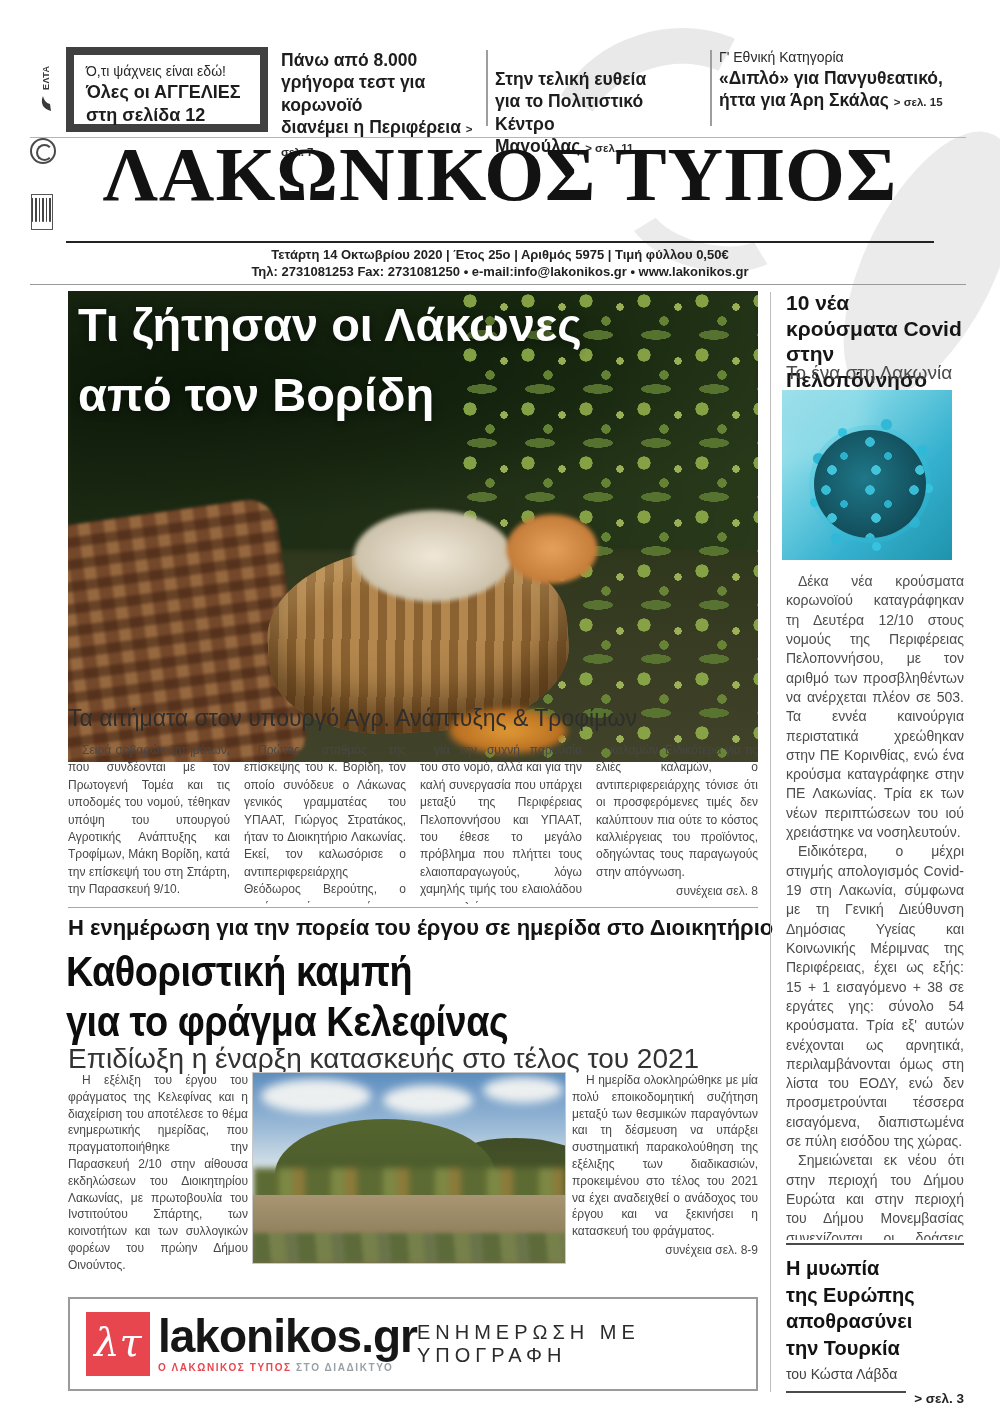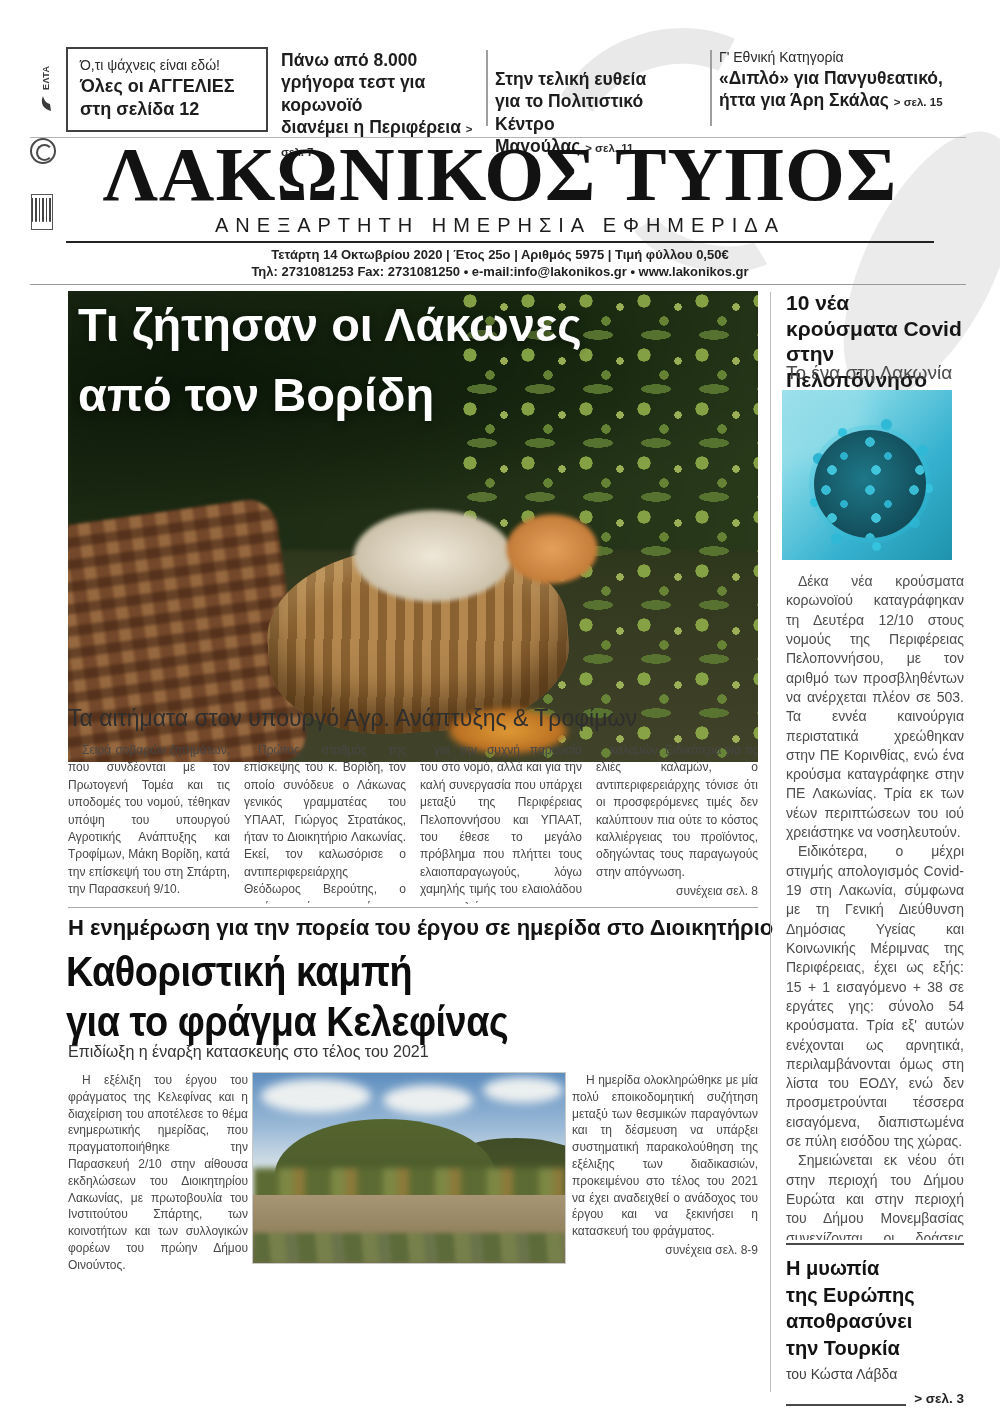--- a/index.html
+++ b/index.html
@@ -27,21 +27,21 @@
                   border:2.5px solid #4a4a4a; border-right-color:transparent; border-radius:50%; }
   .barcode { position:absolute; left:3px; top:148px; width:22px; height:36px; border:1px solid #555;
              background:repeating-linear-gradient(90deg,#444 0 1.5px,transparent 1.5px 3.5px);
              background-size:100% 70%; background-repeat:no-repeat; background-position:center 3px; }
 
   
   .teaser { position:absolute; z-index:2; color:#1d1d1d; }
   .teaser .k { display:block; font-size:14px; color:#2a2a2a; margin-bottom:2px; }
   .teaser .b { display:block; font-size:17.5px; font-weight:bold; line-height:1.28; }
   .pageref { font-size:11.5px; font-weight:bold; color:#2a2a2a; }
-  .teaser-box { left:66px; top:47px; width:202px; height:85px; border:2px solid #404040; padding:8px 12px; background:#fff; }
+  .teaser-box { left:66px; top:47px; width:202px; height:85px; border:8px solid #404040; padding:8px 12px; background:#fff; }
   .teaser-box .b { font-size:18px; }
   .teaser-tests { left:281px; top:49px; width:202px; }
   .teaser-culture { left:495px; top:49px; width:210px;margin-top:19px; }
   .teaser-sports { left:719px; top:49px; width:248px; }
   .vdiv { position:absolute; width:1.5px; background:#9e9e9e; z-index:2; }
   .vdiv1 { left:486px; top:50px; height:76px; }
   .vdiv2 { left:710px; top:50px; height:76px; }
   .rule { position:absolute; z-index:2; }
   .rule-teasers { left:30px; top:137px; width:936px; height:1px; background:#b5b5b5; }
 
@@ -95,21 +95,21 @@
   .lead-body .col { flex:1; font-size:12px; line-height:1.45; color:#474747; text-align:justify; overflow:hidden; }
   .lead-body p { text-indent:14px; }
   .continuation { display:block; text-align:right; font-size:12px; color:#474747; margin-top:2px; text-indent:0; }
 
   
   .rule-dam { left:68px; top:907px; width:690px; height:1px; background:#a8a8a8; }
   .dam-kicker { position:absolute; left:68px; top:915px; z-index:2; font-size:22px; font-weight:bold; color:#141414; }
   .dam-headline { position:absolute; left:66px; top:946px; z-index:2; font-size:43px; font-weight:bold;
       line-height:1.17; color:#0d0d0d; transform:scaleX(.88); transform-origin:left top; letter-spacing:-.5px; }
   .dam-headline span { display:block; }
-  .dam-subhead { position:absolute; left:68px; top:1043px; z-index:2; font-size:16px; color:#333; }
+  .dam-subhead { position:absolute; left:68px; top:1043px; z-index:2; font-size:28px; color:#333; }
   .dam-row { position:absolute; left:68px; top:1072px; width:690px; height:200px; z-index:2; }
   .dam-col { position:absolute; top:0; height:200px; overflow:hidden; font-size:12px; line-height:1.4;
       color:#474747; text-align:justify; }
   .dam-col p { text-indent:14px; }
   .dam-left { left:0; width:180px; }
   .dam-right { left:504px; width:186px; }
   .dam-photo { position:absolute; left:184px; top:0; width:314px; height:192px; overflow:hidden; border:1px solid #c9c9c9; }
   .dp-sky { position:absolute; left:0; top:0; width:100%; height:52%;
       background:linear-gradient(#5d8dbe,#9bbad7 55%,#dde6e9); }
   .dp-cloud { position:absolute; border-radius:50%; background:#f3f4f2; filter:blur(5px); opacity:.95; }
@@ -165,21 +165,21 @@
                  6px 62px 0 -2px #35c3de, -34px 54px 0 -1px #2fb9d6, -56px 18px 0 -2px #35c3de,
                  -52px -26px 0 -1px #2db2cf, -28px -52px 0 -2px #35c3de, 16px -60px 0 -1px #2fb9d6; }
   .rail-body { position:absolute; left:786px; top:572px; width:178px; height:668px; overflow:hidden; z-index:2;
       font-size:14px; line-height:1.38; color:#4d4d4d; text-align:justify; }
   .rail-body p { text-indent:12px; }
   .rail-divider { left:786px; top:1243px; width:178px; height:2px; background:#4a4a4a; }
   .opinion { position:absolute; left:786px; top:1255px; width:178px; z-index:2; }
   .opinion-title { font-size:20px; font-weight:bold; line-height:1.33; color:#121212; }
   .opinion-title span { display:block; }
   .opinion-author { font-size:14px; color:#3f3f3f; margin-top:5px; }
-  .opinion-pageline { display:flex; align-items:flex-end; gap:8px; margin-top:9px; }
+  .opinion-pageline { display:flex; align-items:flex-start; gap:8px; margin-top:9px; }
   .opinion-pageline .line { flex:1; height:2px; background:#4a4a4a; }
   .opinion-pageline .txt { font-size:13.5px; font-weight:bold; color:#222; }
 </style>
 </head>
 <body>
 
 <div class="page">
 
   <div class="swirl swirl-a"></div>
   <div class="swirl swirl-b"></div>
@@ -214,21 +214,20 @@
   </div>
   <div class="vdiv vdiv2"></div>
   <div class="teaser teaser-sports">
     <span class="k">Γ' Εθνική Κατηγορία</span>
     <span class="b">«Διπλό» για Πανγυθεατικό,</span>
     <span class="b"><span>ήττα για Άρη Σκάλας</span> <span class="pageref">&gt; σελ. 15</span></span>
   </div>
   <div class="rule rule-teasers"></div>
 
   <div class="masthead-title">ΛΑΚΩΝΙΚΟΣ ΤΥΠΟΣ</div>
-  <div class="masthead-sub">ΑΝΕΞΑΡΤΗΤΗ ΗΜΕΡΗΣΙΑ ΕΦΗΜΕΡΙΔΑ</div>
   <div class="rule rule-mast"></div>
   <div class="dateline dateline1">Τετάρτη 14 Οκτωβρίου 2020 | Έτος 25ο | Αριθμός 5975 | Τιμή φύλλου 0,50€</div>
   <div class="dateline dateline2">Τηλ: 2731081253 Fax: 2731081250 • e-mail:info@lakonikos.gr • www.lakonikos.gr</div>
   <div class="rule rule-mast2"></div>
 
   <div class="lead-photo">
     <div class="lp-net"></div>
     <div class="lp-shirt"></div>
     <div class="lp-olives"></div>
     <div class="lp-basket"></div>
@@ -278,20 +277,32 @@
       <div class="dp-trees"></div>
       <div class="dp-field"></div>
       <div class="dp-shrubs"></div>
     </div>
     <div class="dam-col dam-right">
       <p>Η ημερίδα ολοκληρώθηκε με μία πολύ εποικοδομητική συζήτηση μεταξύ των θεσμικών παραγόντων και τη δέσμευση να υπάρξει συστηματική παρακολούθηση της εξέλιξης των διαδικασιών, προκειμένου στο τέλος του 2021 να έχει αναδειχθεί ο ανάδοχος του έργου και να ξεκινήσει η κατασκευή του φράγματος.</p>
       <span class="continuation">συνέχεια σελ. 8-9</span>
     </div>
   </div>
 
+  <div class="banner">
+    <div class="logo-square">
+      <span class="logo-mark">λτ</span>
+    </div>
+    <div class="logo-block">
+      <div class="logo-text">lakonikos.gr</div>
+      <div class="logo-tagline">
+        <span class="tag-red">Ο ΛΑΚΩΝΙΚΟΣ ΤΥΠΟΣ</span><span class="tag-gray"> ΣΤΟ ΔΙΑΔΙΚΤΥΟ</span>
+      </div>
+    </div>
+    <div class="slogan">ΕΝΗΜΕΡΩΣΗ ΜΕ ΥΠΟΓΡΑΦΗ</div>
+  </div>
 
   <div class="rule vrule-rail"></div>
   <div class="rail-h">
     <span>10 νέα</span>
     <span>κρούσματα Covid</span>
     <span>στην Πελοπόννησο</span>
   </div>
   <div class="rail-sub">Το ένα στη Λακωνία</div>
   <div class="covid-photo">
     <div class="virus-blob"></div>

